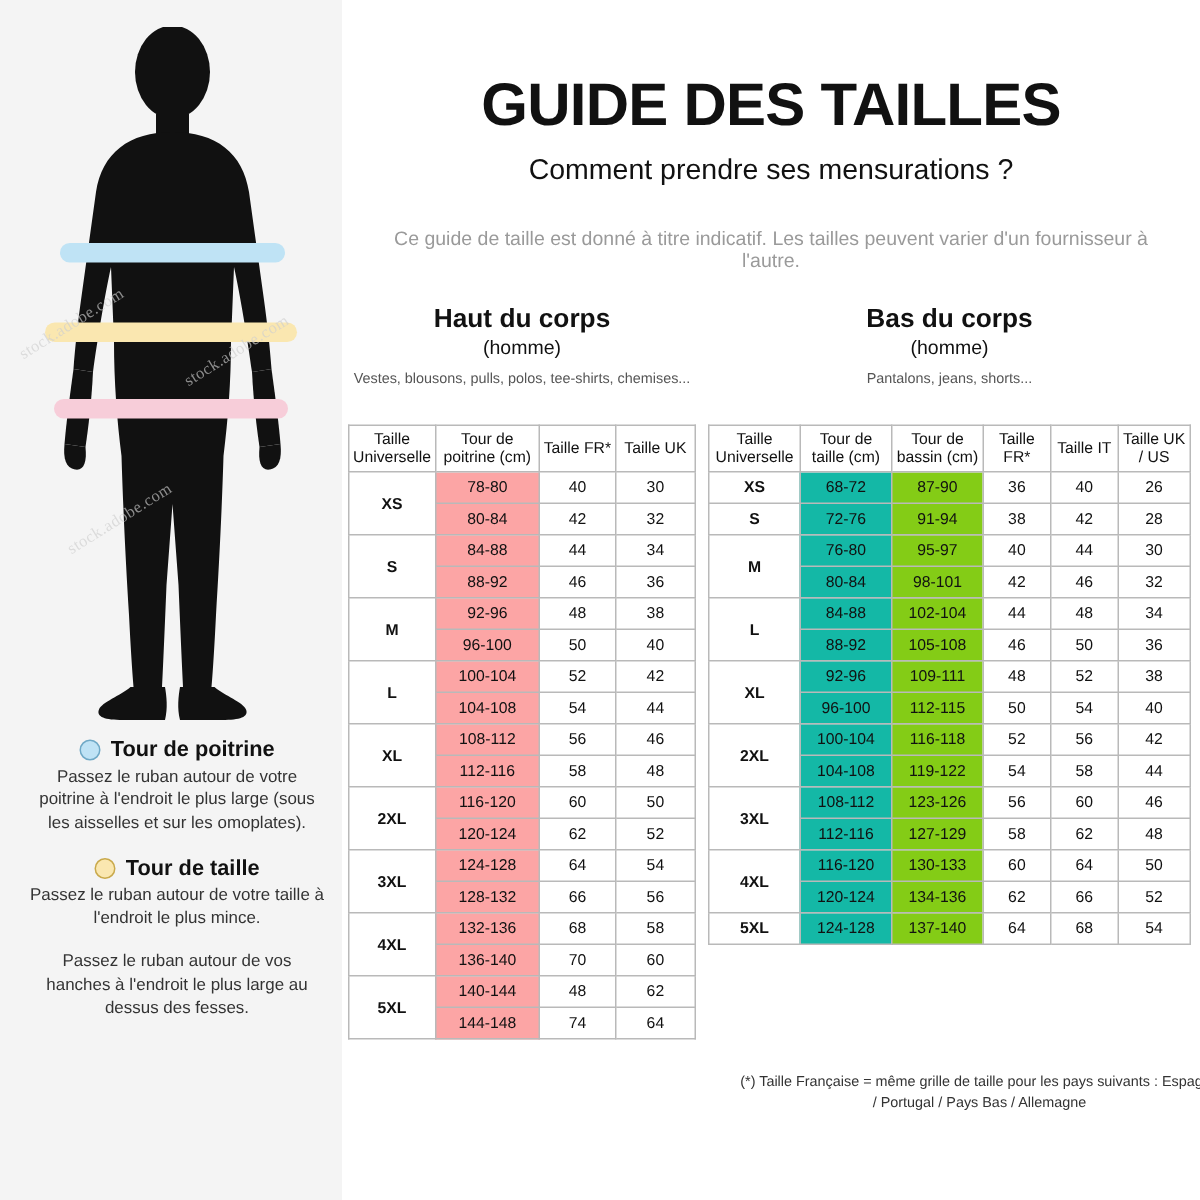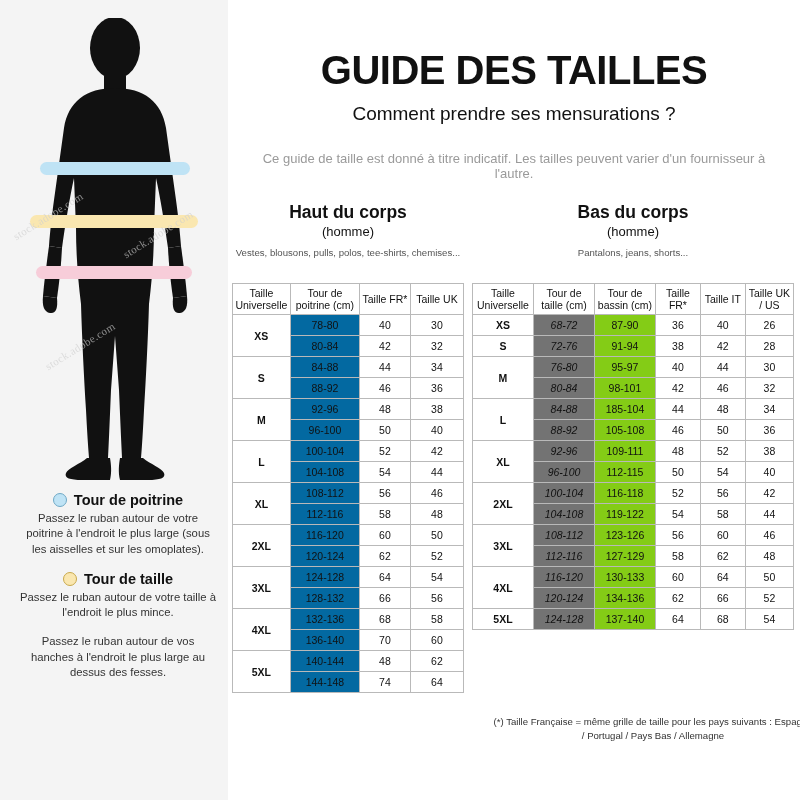--- a/index.html
+++ b/index.html
@@ -71,23 +71,23 @@
   table { border-collapse:collapse; width:100%; margin-top:10px; }
   th, td {
     border:1px solid #b9b9b9;
     font-size:10.5px;
     text-align:center;
     padding:0;
     height:21px;
     color:#111;
   }
   th { font-weight:normal; line-height:1.15; padding:3px 1px; height:auto; }
-  .c-blue { background:#0369a1;margin-left:17px; }
+  .c-blue { background:#fca5a5;margin-left:17px; }
   .c-pink { background:#84cc16; }
-  .c-yellow { background:#737373;font-style:italic; }
+  .c-yellow { background:#14b8a6; }
   .sz { font-weight:bold; }
 
   .footnote {
     position:absolute; left:492px; top:715px; width:322px;
     text-align:center; font-size:9.6px; color:#333; line-height:1.45;
   }
 </style>
 </head>
 <body>
 
@@ -306,21 +306,21 @@
             <tr>
               <td class="c-yellow">80-84</td>
               <td class="c-pink">98-101</td>
               <td>42</td>
               <td>46</td>
               <td>32</td>
             </tr>
             <tr>
               <td class="sz" rowspan="2">L</td>
               <td class="c-yellow">84-88</td>
-              <td class="c-pink">185-104</td>
+              <td class="c-pink">102-104</td>
               <td>44</td>
               <td>48</td>
               <td>34</td>
             </tr>
             <tr>
               <td class="c-yellow">88-92</td>
               <td class="c-pink">105-108</td>
               <td>46</td>
               <td>50</td>
               <td>36</td>

